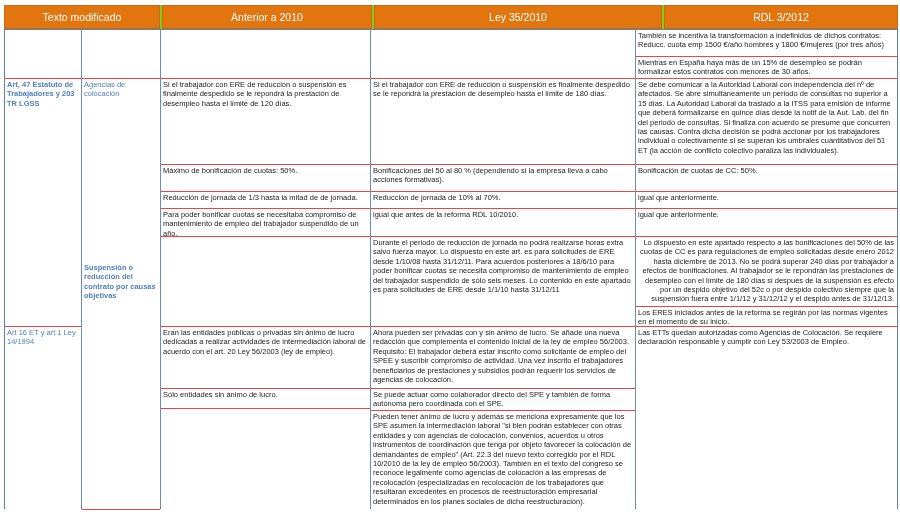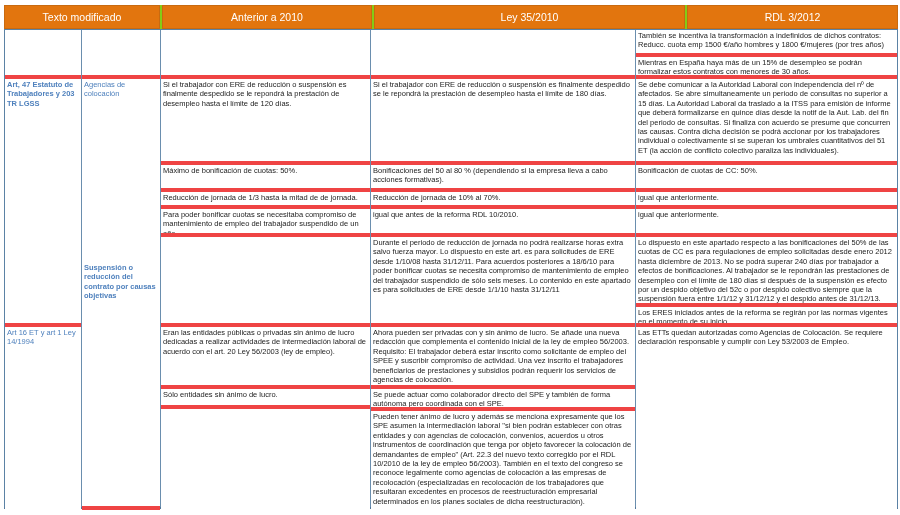--- a/index.html
+++ b/index.html
@@ -21,57 +21,57 @@
     background: #e2750e;
     border: 1px solid #c86a10;
     color: #ffffff;
     font-size: 10.5px;
     display: flex; align-items: center; justify-content: center;
     text-align: center;
     overflow: hidden;
   }
   .hc1 { width: 156px; }
   .hc2 { width: 210px; }
-  .hc3 { width: 311px; }
+  .hc3 { width: 288px; }
   .hc4 { flex: 1; }
 
   
   .tbl {
     position: absolute; left: 4px; top: 29px; width: 894px; height: 480px;
     display: flex;
     border: 1px solid #5b82a5;
     border-bottom: 2px solid #53779a;
     background: #fff;
   }
   .col { display: flex; flex-direction: column; border-right: 1px solid #6a8eae; }
   .col:last-child { border-right: none; }
   .c-art  { width: 77px; }
   .c-tema { width: 79px; }
   .c-ant  { width: 210px; }
   .c-ley  { width: 265px; }
   .c-rdl  { flex: 1; }
 
   .cell {
     flex: none;
-    border-bottom: 4px solid #ef4444;
+    border-bottom: 1px solid #ef4444;
     padding: 1px 3px 0 2px;
     font-size: 7.5px;
     line-height: 9.4px;
     overflow: hidden;
     background: #fff;
   }
   .cell.last { border-bottom: none; }
   .blue { color: #4f81bd; }
 
   
   .h49  { height: 49px; }  .h248 { height: 248px; font-weight: bold; } .h183 { height: 183px; }
   .h86  { height: 86px; }  .h27  { height: 27px; }  .h17  { height: 17px; }
   .h28  { height: 28px; }  .h90  { height: 90px; }  .h62  { height: 62px; }
   .h20  { height: 20px; }  .h101 { height: 101px; } .h22  { height: 22px; }
-  .h99  { height: 99px; }  .h70  { height: 70px; }
+  .h99  { height: 99px; }  .h70  { height: 70px; text-align: right; }
 </style>
 </head>
 <body>
 
 <div class="page">
 
   <div class="hdr-row">
     <div class="hdr-cell hc1">Texto modificado</div>
     <div class="hdr-cell hc2">Anterior a 2010</div>
     <div class="hdr-cell hc3">Ley 35/2010</div>

